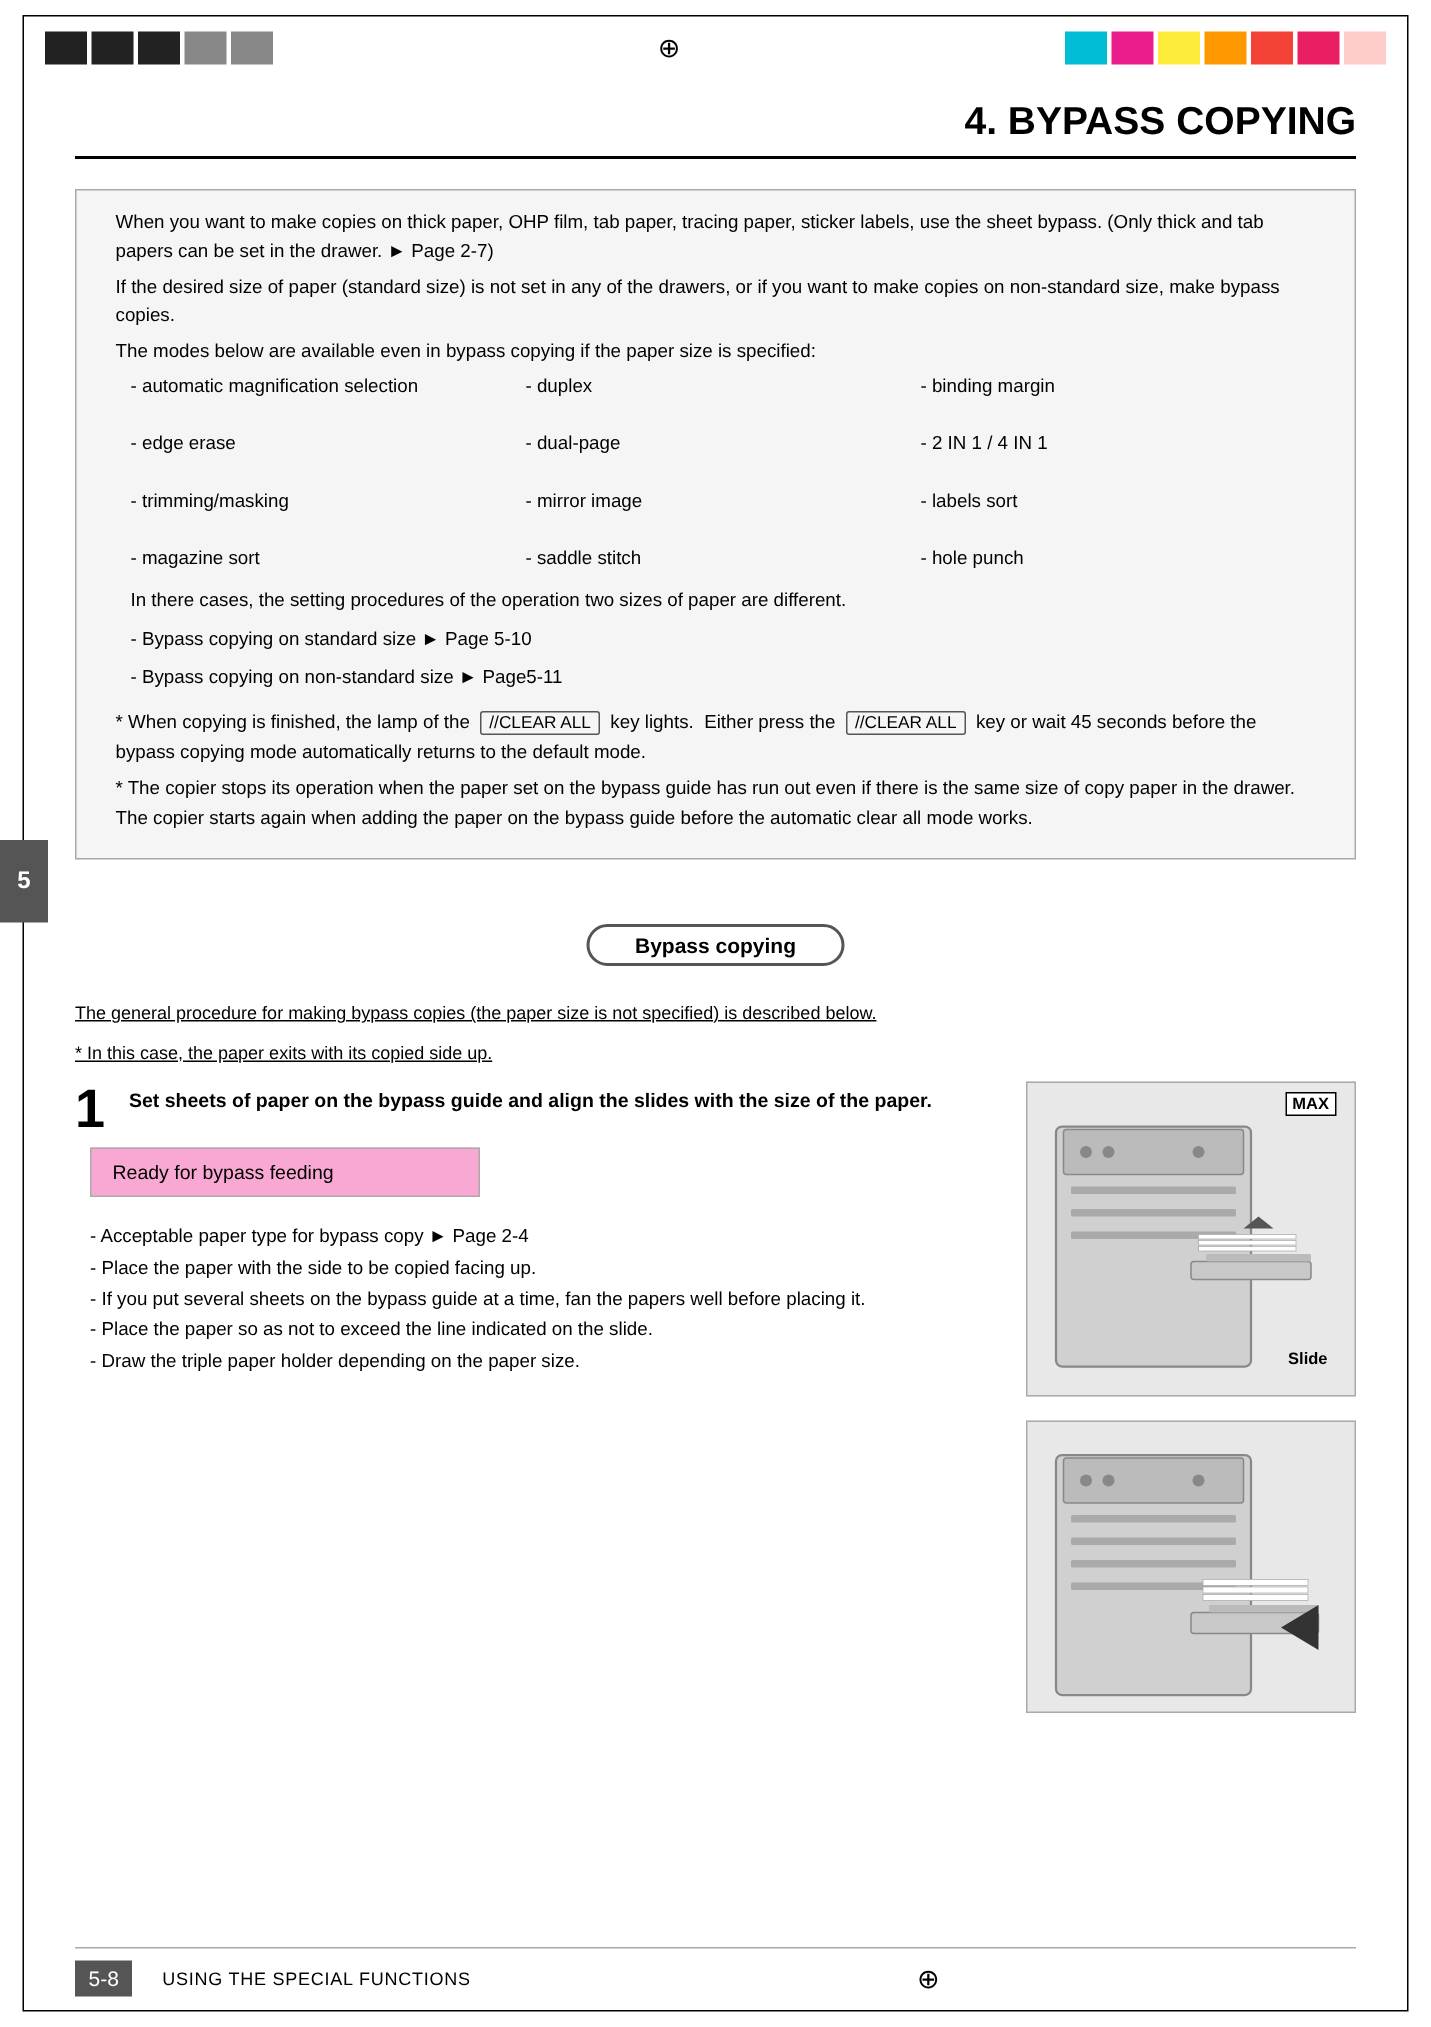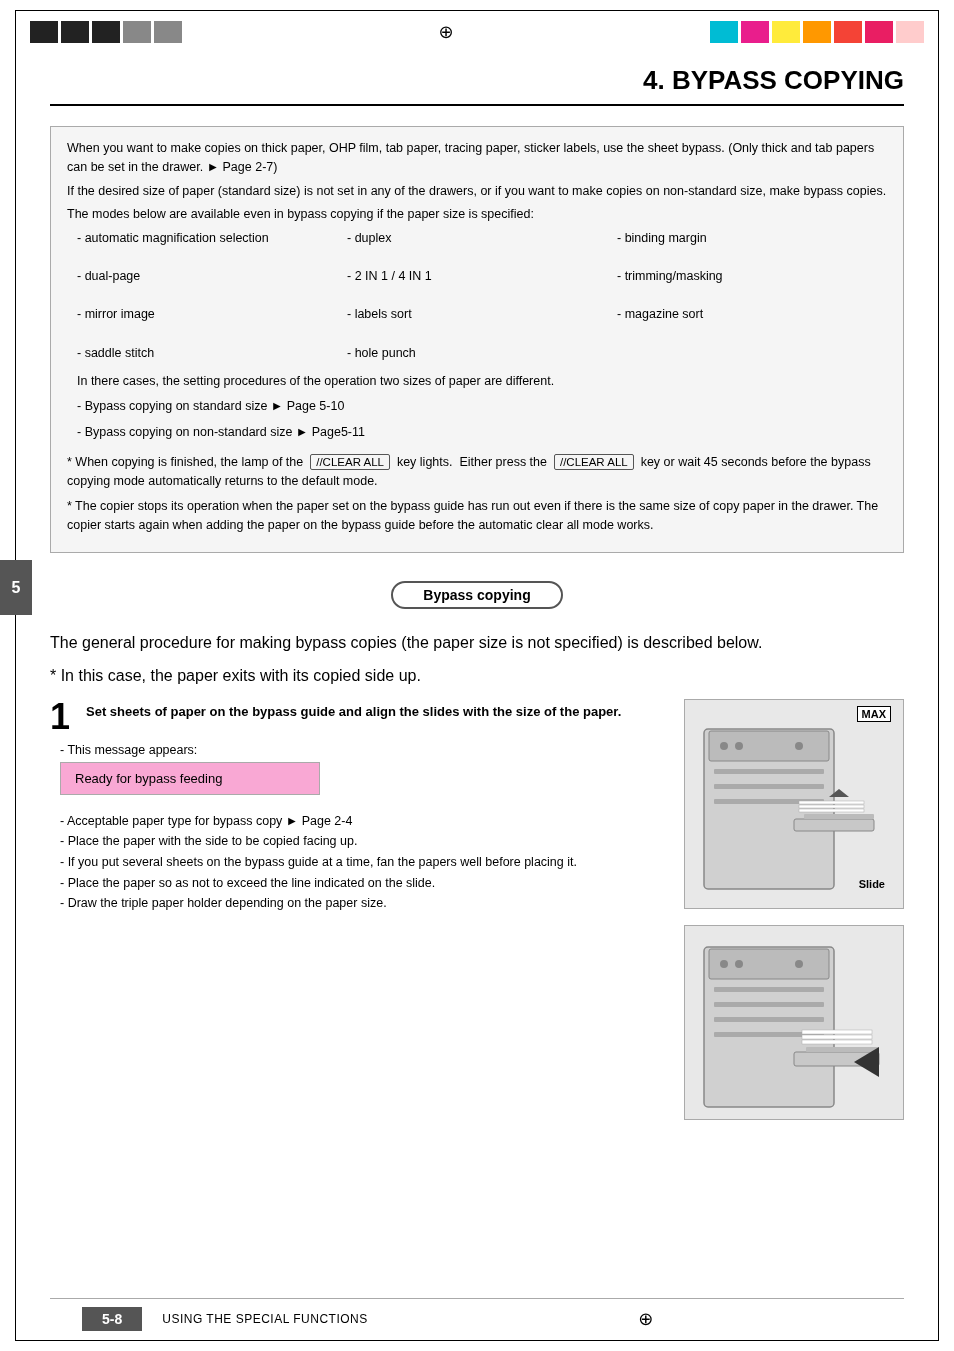--- a/index.html
+++ b/index.html
@@ -98,22 +98,22 @@
       font-weight: bold;
       margin-bottom: 20px;
       padding-bottom: 8px;
       border-bottom: 2px solid #000;
       text-align: right;
     }
 
     .info-box {
       border: 1px solid #aaa;
       background: #f5f5f5;
-      padding: 12px 16px;
-      margin-bottom: 18px;
+      padding: 12px 26px;
+      margin-bottom: 33px;
       font-size: 12.5px;
       line-height: 1.55;
     }
 
     .info-box p {
       margin-bottom: 4px;
     }
 
     .modes-grid {
       display: grid;
@@ -149,23 +149,24 @@
       border: 2px solid #555;
       border-radius: 20px;
       display: inline-block;
       padding: 4px 30px;
       font-weight: bold;
       font-size: 14px;
       margin: 10px 0 12px 0;
     }
 
     .section-intro {
-      font-size: 16px;
+      font-size: 12px;
       line-height: 1.55;
       margin-bottom: 8px;
+      text-decoration: underline;
     }
 
     
     .step-container {
       display: flex;
       gap: 20px;
       margin-top: 10px;
     }
     .step-left {
       flex: 1;
@@ -270,24 +271,23 @@
       right: 50px;
       display: flex;
       align-items: center;
       gap: 20px;
       border-top: 1px solid #aaa;
       padding-top: 8px;
     }
     .page-num-box {
       background: #555;
       color: #fff;
-      font-weight: bold;
+      font-weight: normal;
       font-size: 14px;
-      padding: 4px 20px;
-      margin-left: 32px;
+      padding: 4px 9px;
     }
     .footer-text {
       font-size: 12px;
       letter-spacing: 0.5px;
     }
     .footer-compass {
       flex: 1;
       display: flex;
       justify-content: center;
       font-size: 18px;
@@ -327,20 +327,21 @@
 
   <div class="info-box">
     <p>When you want to make copies on thick paper, OHP film, tab paper, tracing paper, sticker labels, use the sheet bypass.  (Only thick and tab papers can be set in the drawer.  ► Page 2-7)</p>
     <p>If the desired size of paper (standard size) is not set in any of the drawers, or if you want to make copies on non-standard size, make bypass copies.</p>
     <p>The modes below are available even in bypass copying if the paper size is specified:</p>
 
     <div class="modes-grid">
       <span>- automatic magnification selection</span>
       <span>- duplex</span>
       <span>- binding margin</span>
+      <span>- edge erase</span>
       <span>- dual-page</span>
       <span>- 2 IN 1 / 4 IN 1</span>
       <span>- trimming/masking</span>
       <span>- mirror image</span>
       <span>- labels sort</span>
       <span>- magazine sort</span>
       <span>- saddle stitch</span>
       <span>- hole punch</span>
     </div>
 
@@ -371,21 +372,20 @@
 
   <div class="step-container">
 
     <div class="step-left">
       
       <div class="step-number-row">
         <span class="step-num">1</span>
         <span class="step-text">Set sheets of paper on the bypass guide and align the slides with the size of the paper.</span>
       </div>
 
-      <p class="message-appears">- This message appears:</p>
       <div class="message-box">Ready for bypass feeding</div>
 
       <ul class="bullet-list">
         <li>Acceptable paper type for bypass copy ► Page 2-4</li>
         <li>Place the paper with the side to be copied facing up.</li>
         <li>If you put several sheets on the bypass guide at a time, fan the papers well before placing it.</li>
         <li>Place the paper so as not to exceed the line indicated on the slide.</li>
         <li>Draw the triple paper holder depending on the paper size.</li>
       </ul>
     </div>

